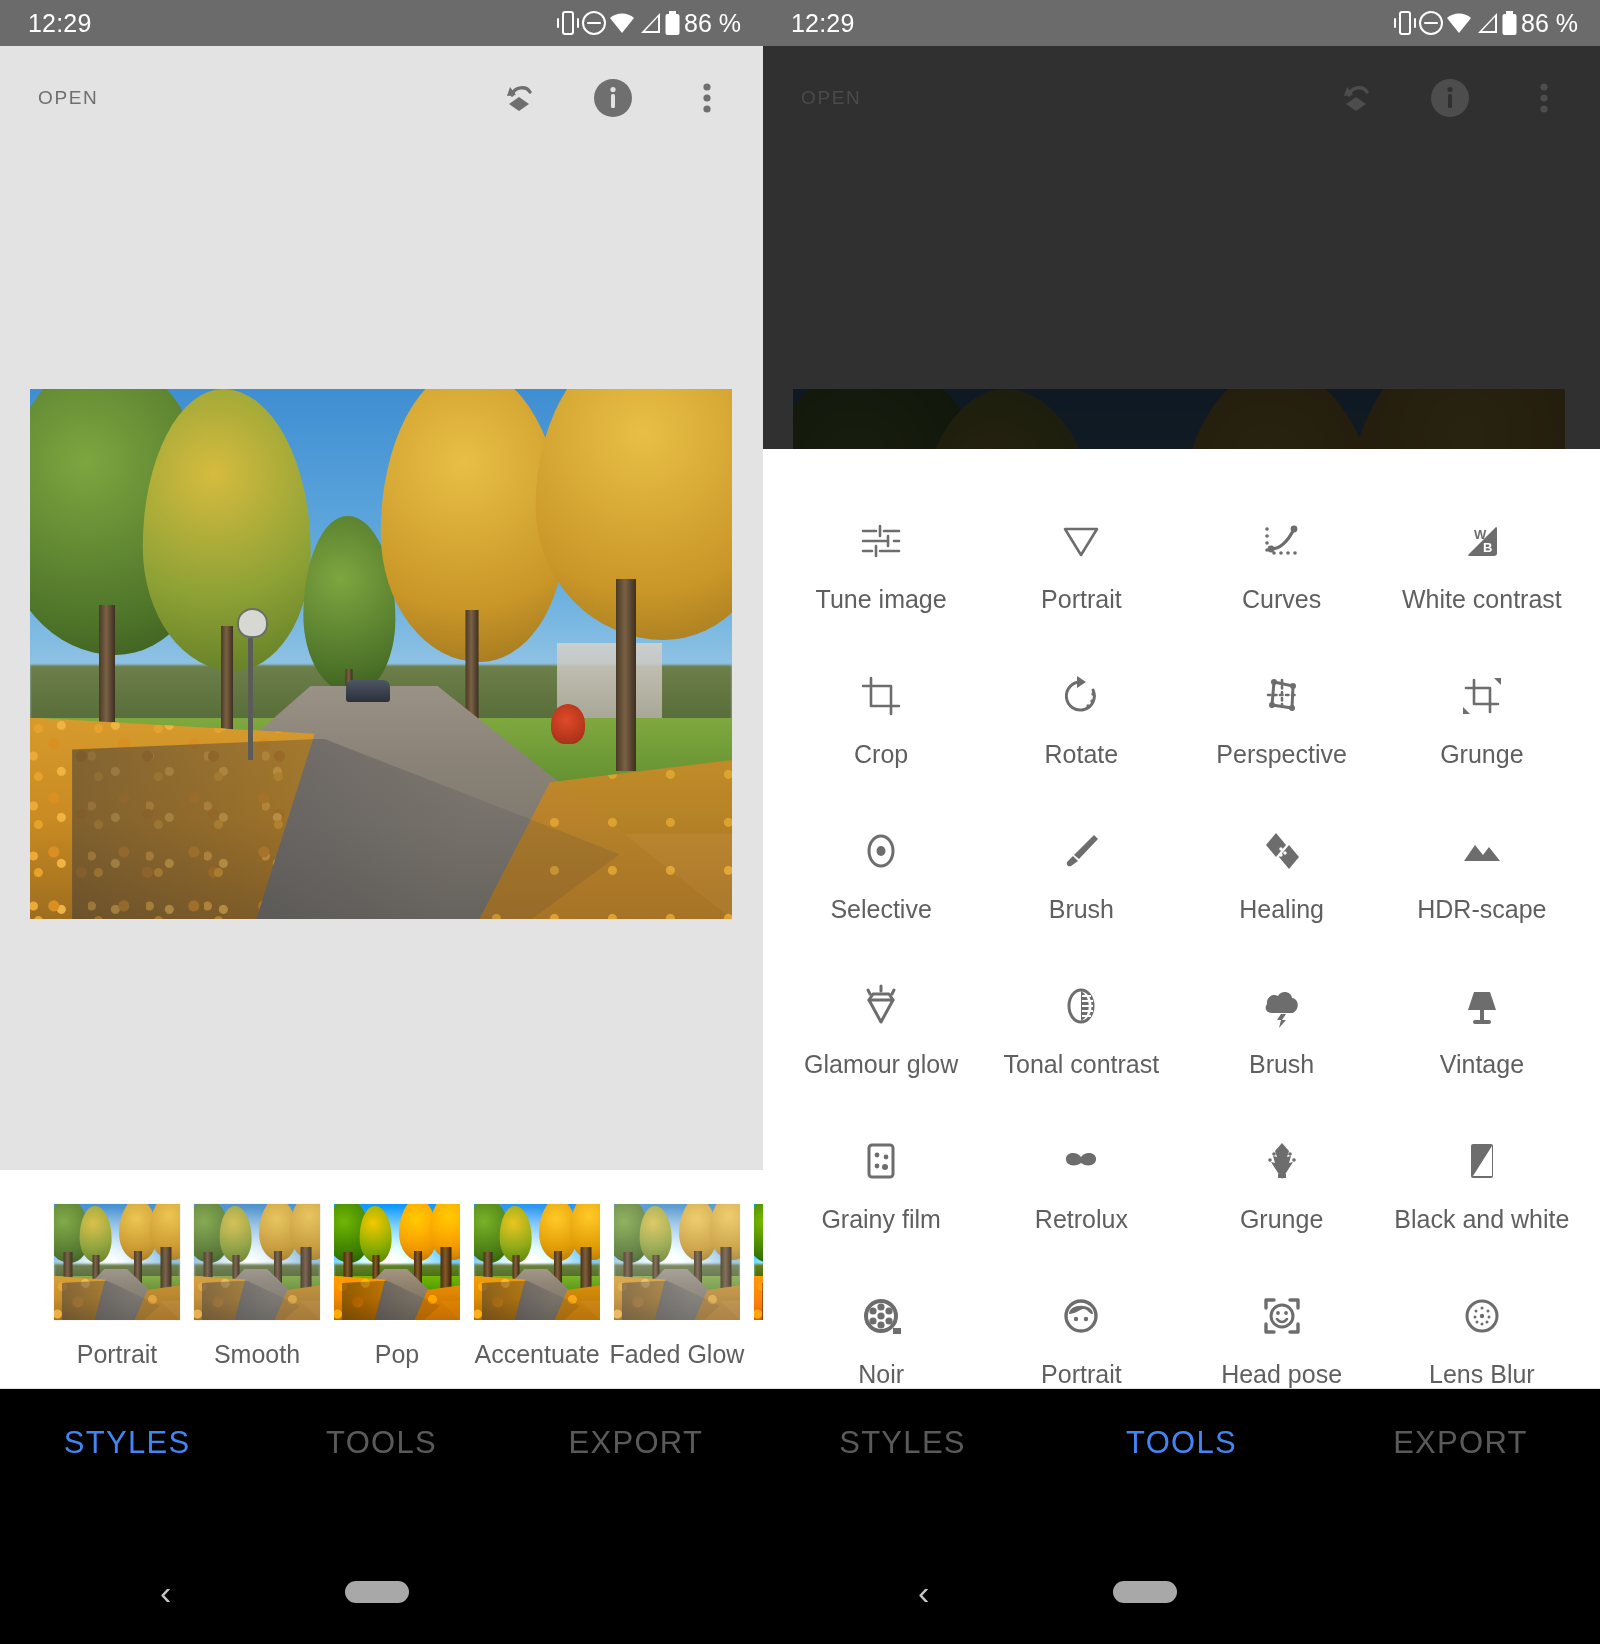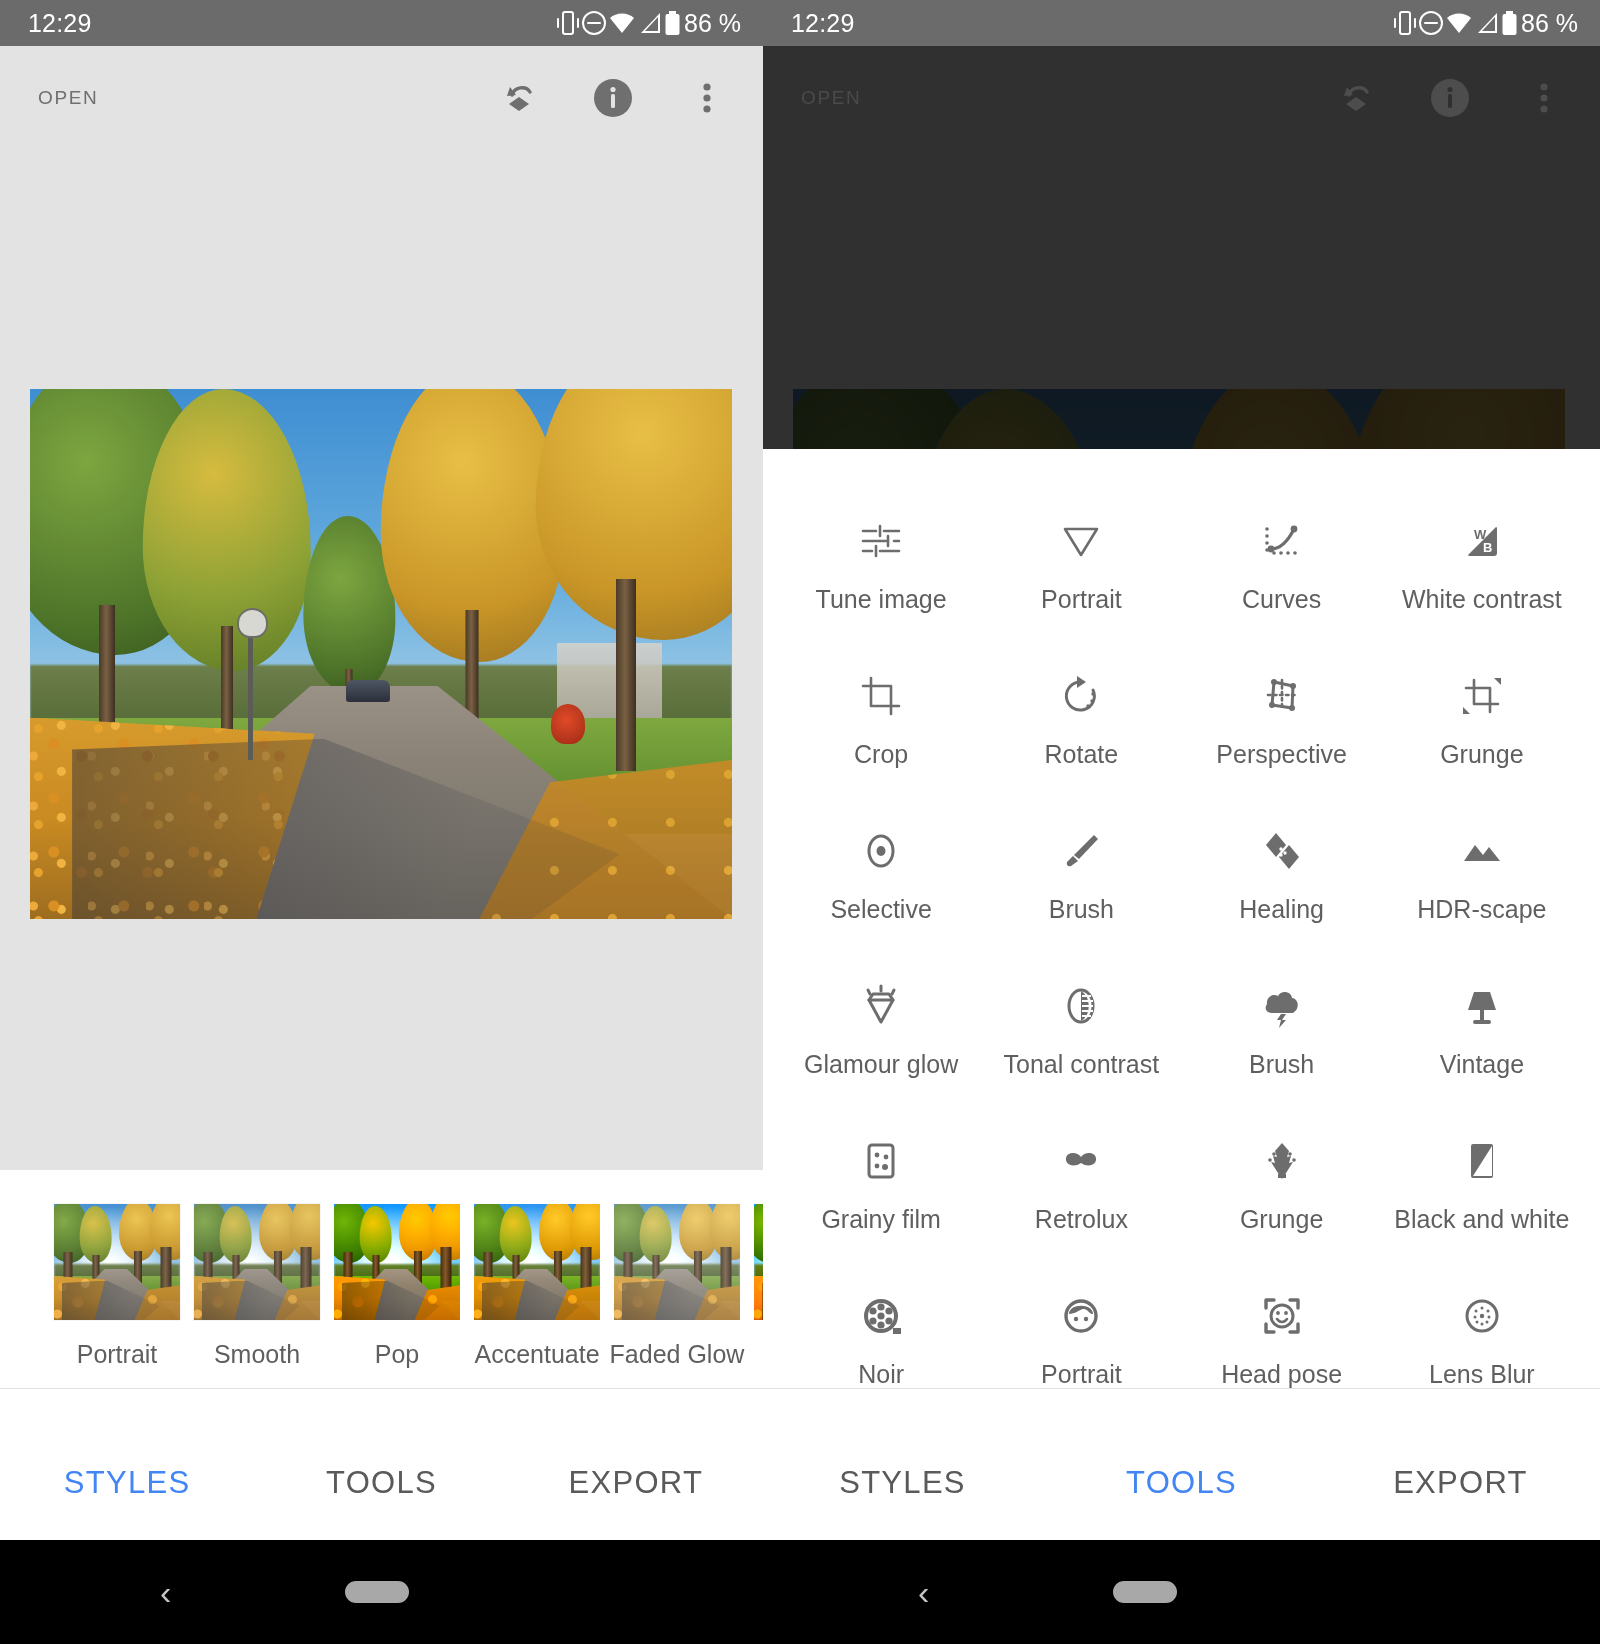--- a/index.html
+++ b/index.html
@@ -158,22 +158,22 @@
   .f-portrait   { filter: saturate(.92) brightness(1.03); }
   .f-smooth     { filter: saturate(.85) contrast(.94) brightness(1.05); }
   .f-pop        { filter: saturate(1.45) contrast(1.18); }
   .f-accentuate { filter: saturate(1.2) contrast(1.1) brightness(1.02); }
   .f-fadedglow  { filter: saturate(.8) contrast(.88) brightness(1.12); }
   .f-extra      { filter: saturate(1.6) contrast(1.25) hue-rotate(-6deg); }
 
   
   .tabbar {
     position: absolute; bottom: 0; left: 0; right: 0; height: 152px;
-    background: #ffffff; border-top: 1px solid #e0e0e0;
-    display: flex; align-items: center; padding-top: 36px;
+    background: #000000; border-top: 1px solid #e0e0e0;
+    display: flex; align-items: flex-start; padding-top: 36px;
   }
   .tab {
     flex: 1; text-align: center; font-size: 31px; letter-spacing: 1.3px; color: #5a5a5a;
   }
   .tab.active { color: #4285f4; }
 
   
   .tools-sheet {
     position: absolute; top: 449px; left: 0; width: 837px; bottom: 152px;
     background: #fff; overflow: hidden;

